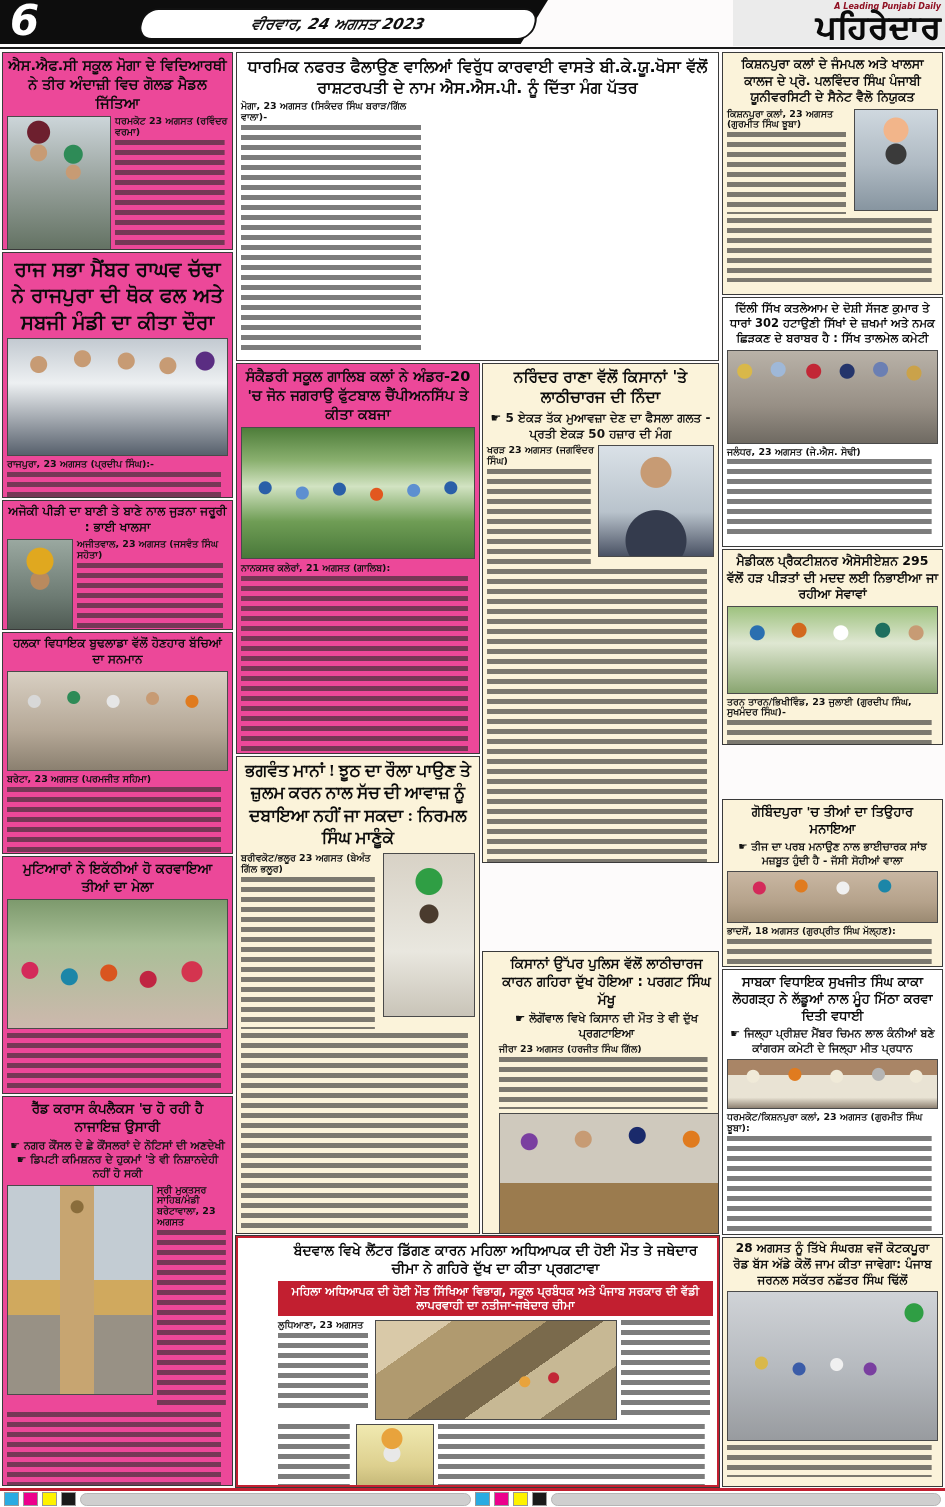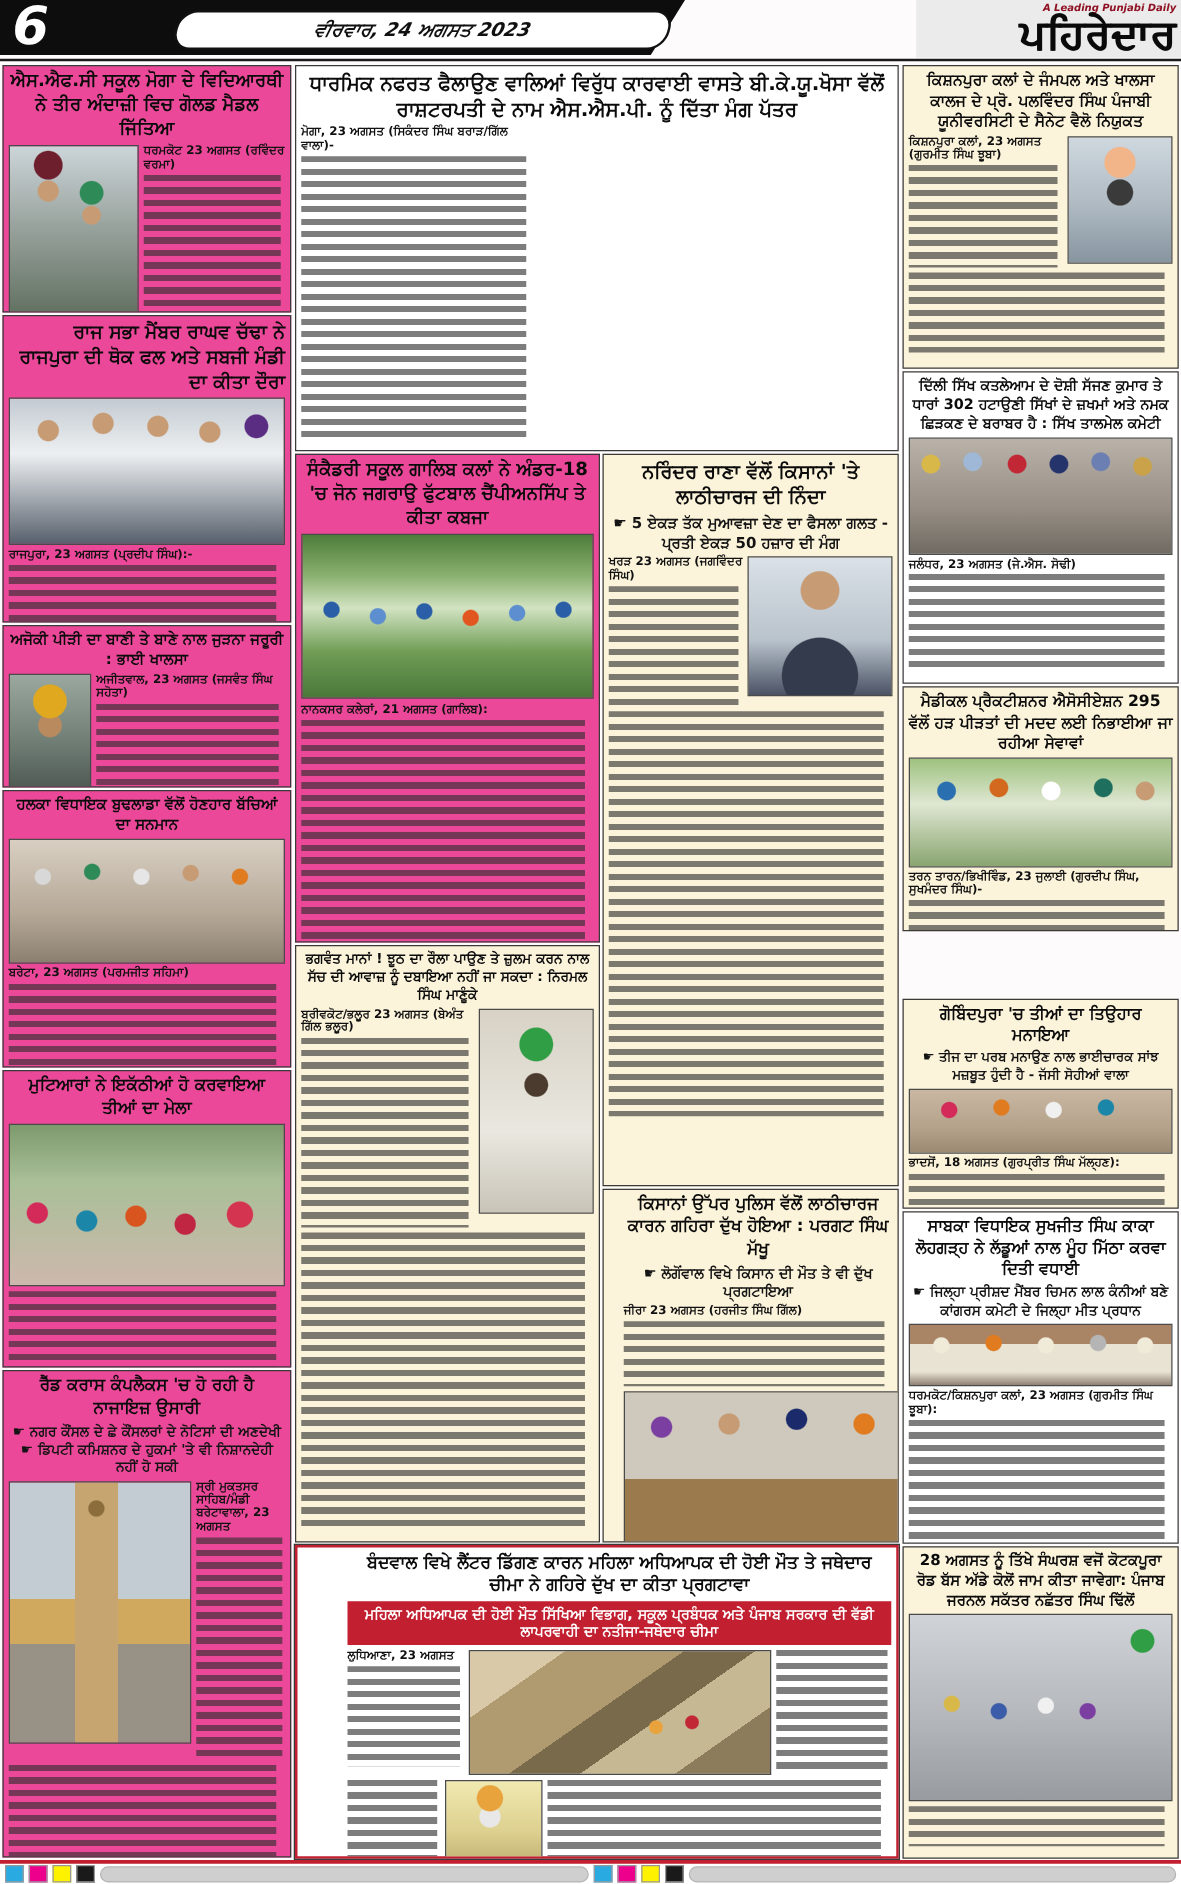--- a/index.html
+++ b/index.html
@@ -184,21 +184,21 @@
     <div class="row">
       <div class="photo ph-archery" style="width:104px;height:140px;"></div>
       <div class="col">
         <p class="lead">ਧਰਮਕੋਟ 23 ਅਗਸਤ (ਰਵਿੰਦਰ ਵਰਮਾ)</p>
         <div class="gk" style="height:118px;"></div>
       </div>
     </div>
   </div>
 
   <div class="blk bg-pink" style="left:2px;top:252px;width:231px;height:246px;">
-    <h2 class="hl" style="font-size:15px;text-align:right;">ਰਾਜ ਸਭਾ ਮੈਂਬਰ ਰਾਘਵ ਚੱਢਾ ਨੇ ਰਾਜਪੁਰਾ ਦੀ ਥੋਕ ਫਲ ਅਤੇ ਸਬਜੀ ਮੰਡੀ ਦਾ ਕੀਤਾ ਦੌਰਾ</h2>
+    <h2 class="hl" style="font-size:20px;">ਰਾਜ ਸਭਾ ਮੈਂਬਰ ਰਾਘਵ ਚੱਢਾ ਨੇ ਰਾਜਪੁਰਾ ਦੀ ਥੋਕ ਫਲ ਅਤੇ ਸਬਜੀ ਮੰਡੀ ਦਾ ਕੀਤਾ ਦੌਰਾ</h2>
     <div class="photo ph-raghav" style="width:221px;height:118px;"></div>
     <p class="lead" style="margin-top:3px;">ਰਾਜਪੁਰਾ, 23 ਅਗਸਤ (ਪ੍ਰਦੀਪ ਸਿੰਘ):-</p>
     <div class="gk" style="height:58px;"></div>
   </div>
 
   <div class="blk bg-pink" style="left:2px;top:500px;width:231px;height:130px;">
     <h2 class="hl" style="font-size:12px;">ਅਜੋਕੀ ਪੀੜੀ ਦਾ ਬਾਣੀ ਤੇ ਬਾਣੇ ਨਾਲ ਜੁੜਨਾ ਜਰੂਰੀ : ਭਾਈ ਖਾਲਸਾ</h2>
     <div class="row">
       <div class="photo ph-khalsa" style="width:66px;height:98px;"></div>
       <div class="col">
@@ -238,39 +238,39 @@
     <h2 class="hl" style="font-size:16px;">ਧਾਰਮਿਕ ਨਫਰਤ ਫੈਲਾਉਣ ਵਾਲਿਆਂ ਵਿਰੁੱਧ ਕਾਰਵਾਈ ਵਾਸਤੇ ਬੀ.ਕੇ.ਯੂ.ਖੋਸਾ ਵੱਲੋਂ ਰਾਸ਼ਟਰਪਤੀ ਦੇ ਨਾਮ ਐਸ.ਐਸ.ਪੀ. ਨੂੰ ਦਿੱਤਾ ਮੰਗ ਪੱਤਰ</h2>
     <div class="row">
       <div class="col" style="max-width:186px;">
         <p class="lead">ਮੋਗਾ, 23 ਅਗਸਤ (ਸਿਕੰਦਰ ਸਿੰਘ ਬਰਾੜ/ਗਿੱਲ ਵਾਲਾ)-</p>
         <div class="gk" style="height:226px;"></div>
       </div>
     </div>
   </div>
 
   <div class="blk bg-pink" style="left:236px;top:363px;width:244px;height:391px;">
-    <h2 class="hl" style="font-size:14.5px;">ਸੰਕੈਡਰੀ ਸਕੂਲ ਗਾਲਿਬ ਕਲਾਂ ਨੇ ਅੰਡਰ-18 'ਚ ਜੋਨ ਜਗਰਾਉ ਫੁੱਟਬਾਲ ਚੈਂਪੀਅਨਸਿੱਪ ਤੇ ਕੀਤਾ ਕਬਜਾ</h2>
+    <h2 class="hl" style="font-size:14.5px;">ਸੰਕੈਡਰੀ ਸਕੂਲ ਗਾਲਿਬ ਕਲਾਂ ਨੇ ਅੰਡਰ-20 'ਚ ਜੋਨ ਜਗਰਾਉ ਫੁੱਟਬਾਲ ਚੈਂਪੀਅਨਸਿੱਪ ਤੇ ਕੀਤਾ ਕਬਜਾ</h2>
     <div class="photo ph-football" style="width:234px;height:132px;"></div>
     <p class="lead" style="margin-top:4px;">ਨਾਨਕਸਰ ਕਲੇਰਾਂ, 21 ਅਗਸਤ (ਗਾਲਿਬ):</p>
     <div class="gk" style="height:178px;"></div>
   </div>
 
   <div class="blk bg-cream" style="left:236px;top:756px;width:244px;height:478px;">
-    <h2 class="hl" style="font-size:11px;">ਭਗਵੰਤ ਮਾਨਾਂ ! ਝੂਠ ਦਾ ਰੌਲਾ ਪਾਉਣ ਤੇ ਜ਼ੁਲਮ ਕਰਨ ਨਾਲ ਸੱਚ ਦੀ ਆਵਾਜ਼ ਨੂੰ ਦਬਾਇਆ ਨਹੀਂ ਜਾ ਸਕਦਾ : ਨਿਰਮਲ ਸਿੰਘ ਮਾਣੂੰਕੇ</h2>
+    <h2 class="hl" style="font-size:17px;font-family:Liberation Serif, serif;">ਭਗਵੰਤ ਮਾਨਾਂ ! ਝੂਠ ਦਾ ਰੌਲਾ ਪਾਉਣ ਤੇ ਜ਼ੁਲਮ ਕਰਨ ਨਾਲ ਸੱਚ ਦੀ ਆਵਾਜ਼ ਨੂੰ ਦਬਾਇਆ ਨਹੀਂ ਜਾ ਸਕਦਾ : ਨਿਰਮਲ ਸਿੰਘ ਮਾਣੂੰਕੇ</h2>
     <div class="row">
       <div class="col">
         <p class="lead">ਬਰੀਵਕੋਟ/ਭਲੂਰ 23 ਅਗਸਤ (ਬੇਅੰਤ ਗਿੱਲ ਭਲੂਰ)</p>
         <div class="gk" style="height:152px;"></div>
       </div>
       <div class="photo ph-maanuke" style="width:92px;height:164px;"></div>
     </div>
     <div class="gk" style="height:238px;margin-top:4px;"></div>
   </div>
 
-  <div class="blk bg-cream" style="left:482px;top:363px;width:237px;height:586px;">
+  <div class="blk bg-cream" style="left:482px;top:363px;width:237px;height:500px;">
     <h2 class="hl" style="font-size:15.5px;">ਨਰਿੰਦਰ ਰਾਣਾ ਵੱਲੋਂ ਕਿਸਾਨਾਂ 'ਤੇ ਲਾਠੀਚਾਰਜ ਦੀ ਨਿੰਦਾ</h2>
     <p class="sub" style="font-size:12px;">☛ 5 ਏਕੜ ਤੱਕ ਮੁਆਵਜ਼ਾ ਦੇਣ ਦਾ ਫੈਸਲਾ ਗਲਤ - ਪ੍ਰਤੀ ਏਕੜ 50 ਹਜ਼ਾਰ ਦੀ ਮੰਗ</p>
     <div class="row">
       <div class="col">
         <p class="lead">ਖਰੜ 23 ਅਗਸਤ (ਜਗਵਿੰਦਰ ਸਿੰਘ)</p>
         <div class="gk" style="height:96px;"></div>
       </div>
       <div class="photo ph-rana" style="width:116px;height:112px;"></div>
     </div>
     <div class="gk" style="height:324px;margin-top:4px;"></div>

